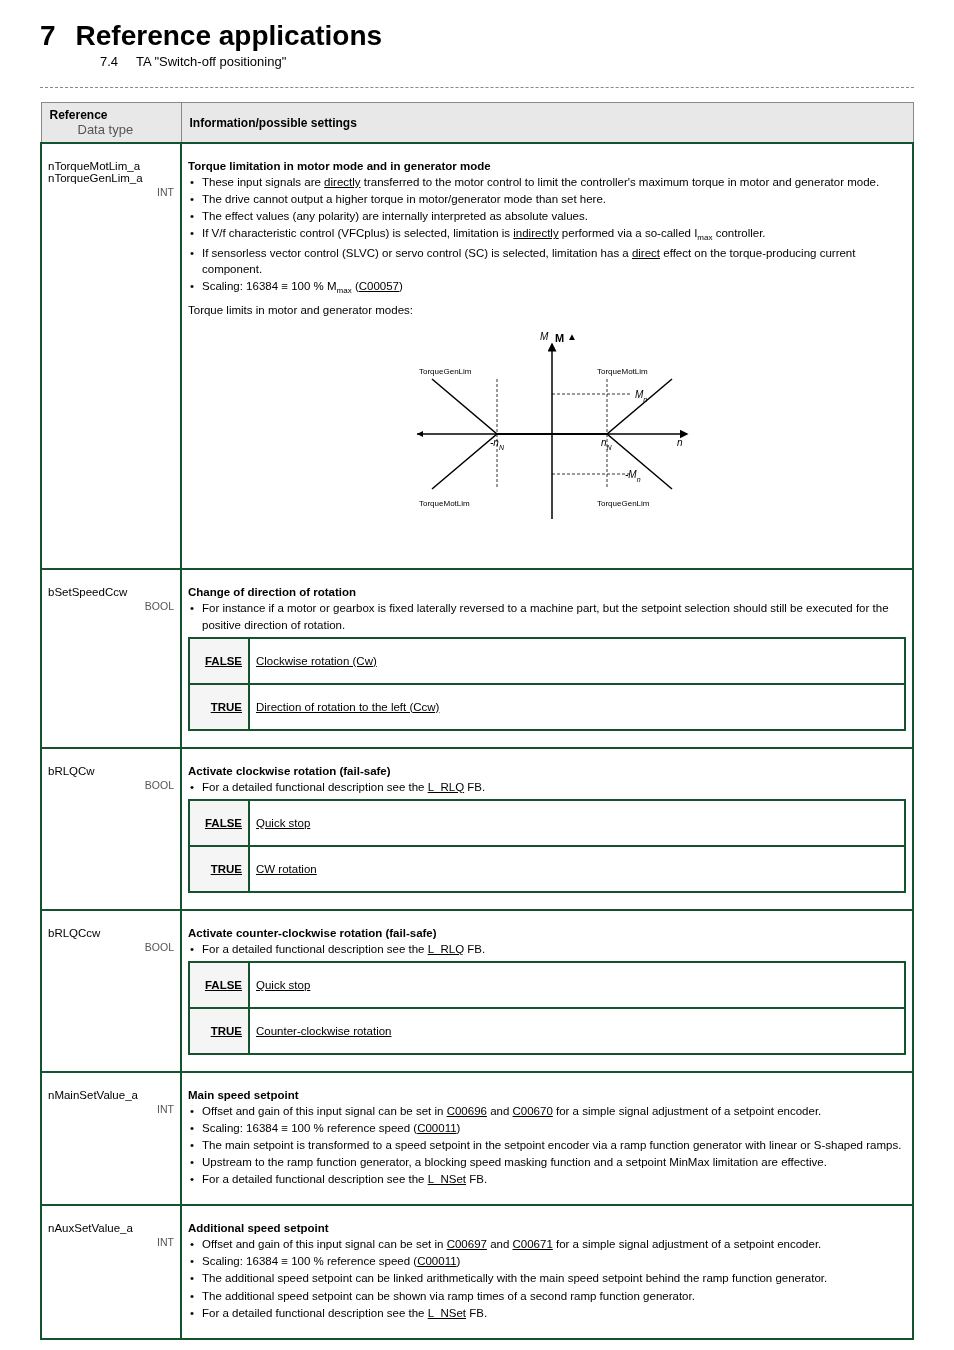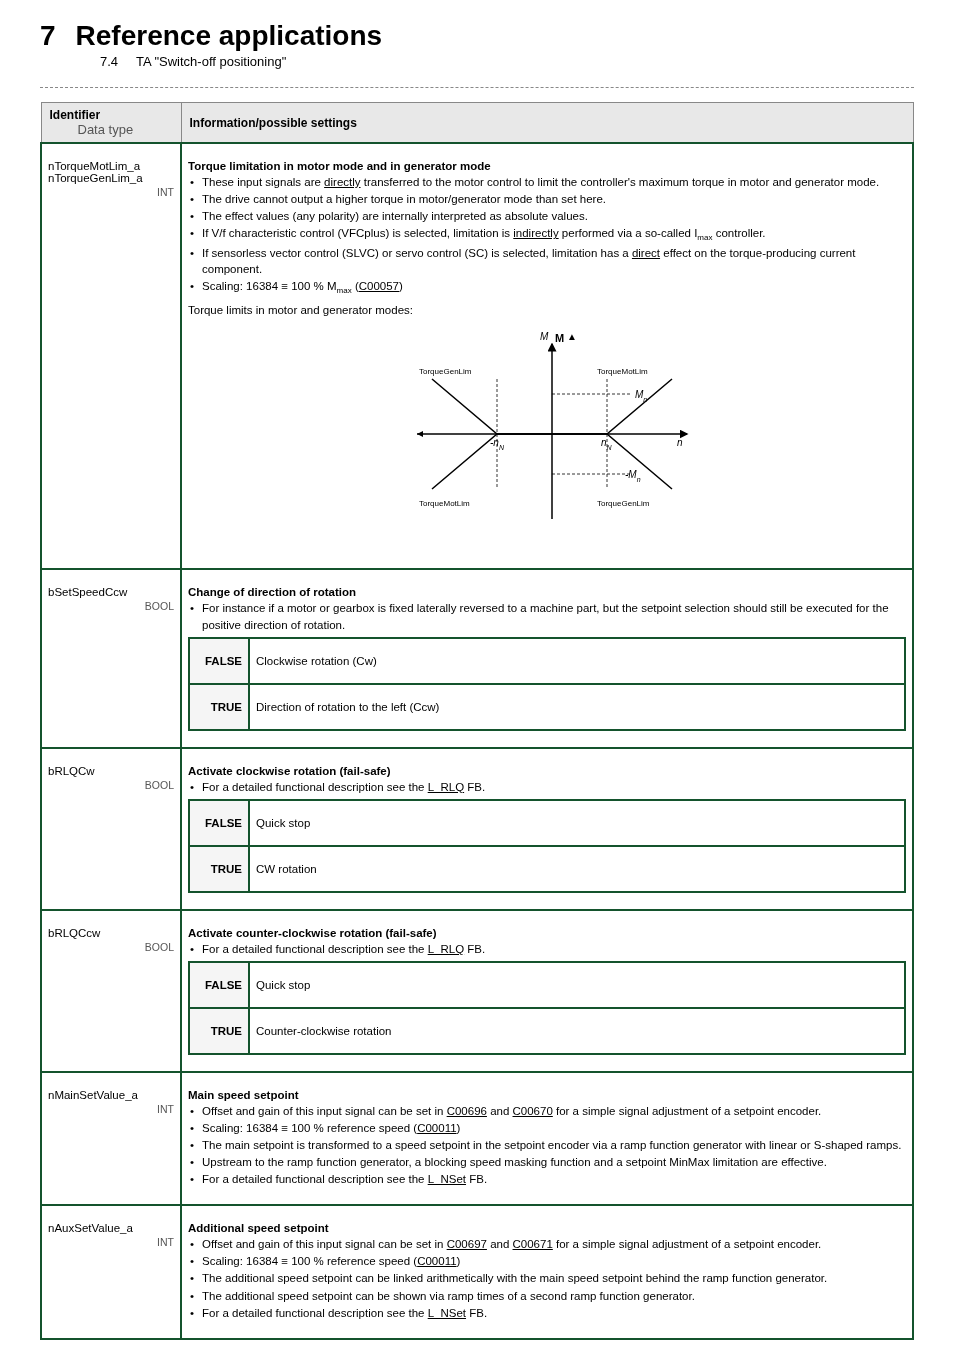--- a/index.html
+++ b/index.html
@@ -96,20 +96,21 @@
     }
     .underline { text-decoration: underline; }
     a.ref-link {
       color: #000;
       text-decoration: underline;
     }
     .sub-table {
       width: 100%;
       border-collapse: collapse;
       margin-top: 4px;
+      text-decoration: underline;
     }
     .sub-table td {
       border: 1px solid #aaa;
       padding: 2px 6px;
       font-size: 11px;
     }
     .sub-table td:first-child {
       text-align: right;
       font-weight: bold;
       width: 60px;
@@ -153,21 +154,21 @@
     <span>TA "Switch-off positioning"</span>
   </div>
 </div>
 
 <hr class="divider">
 
 <table class="main-table">
   <thead>
     <tr>
       <th class="identifier-cell">
-        <span>Identifier</span><br>
+        <span>Reference</span><br>
         <span style="font-weight:normal;font-size:13px;color:#555;padding-left:28px;">Data type</span>
       </th>
       <th>Information/possible settings</th>
     </tr>
   </thead>
   <tbody>
 
     <tr>
       <td class="identifier-cell">
         <span>nTorqueMotLim_a<br>nTorqueGenLim_a</span>

